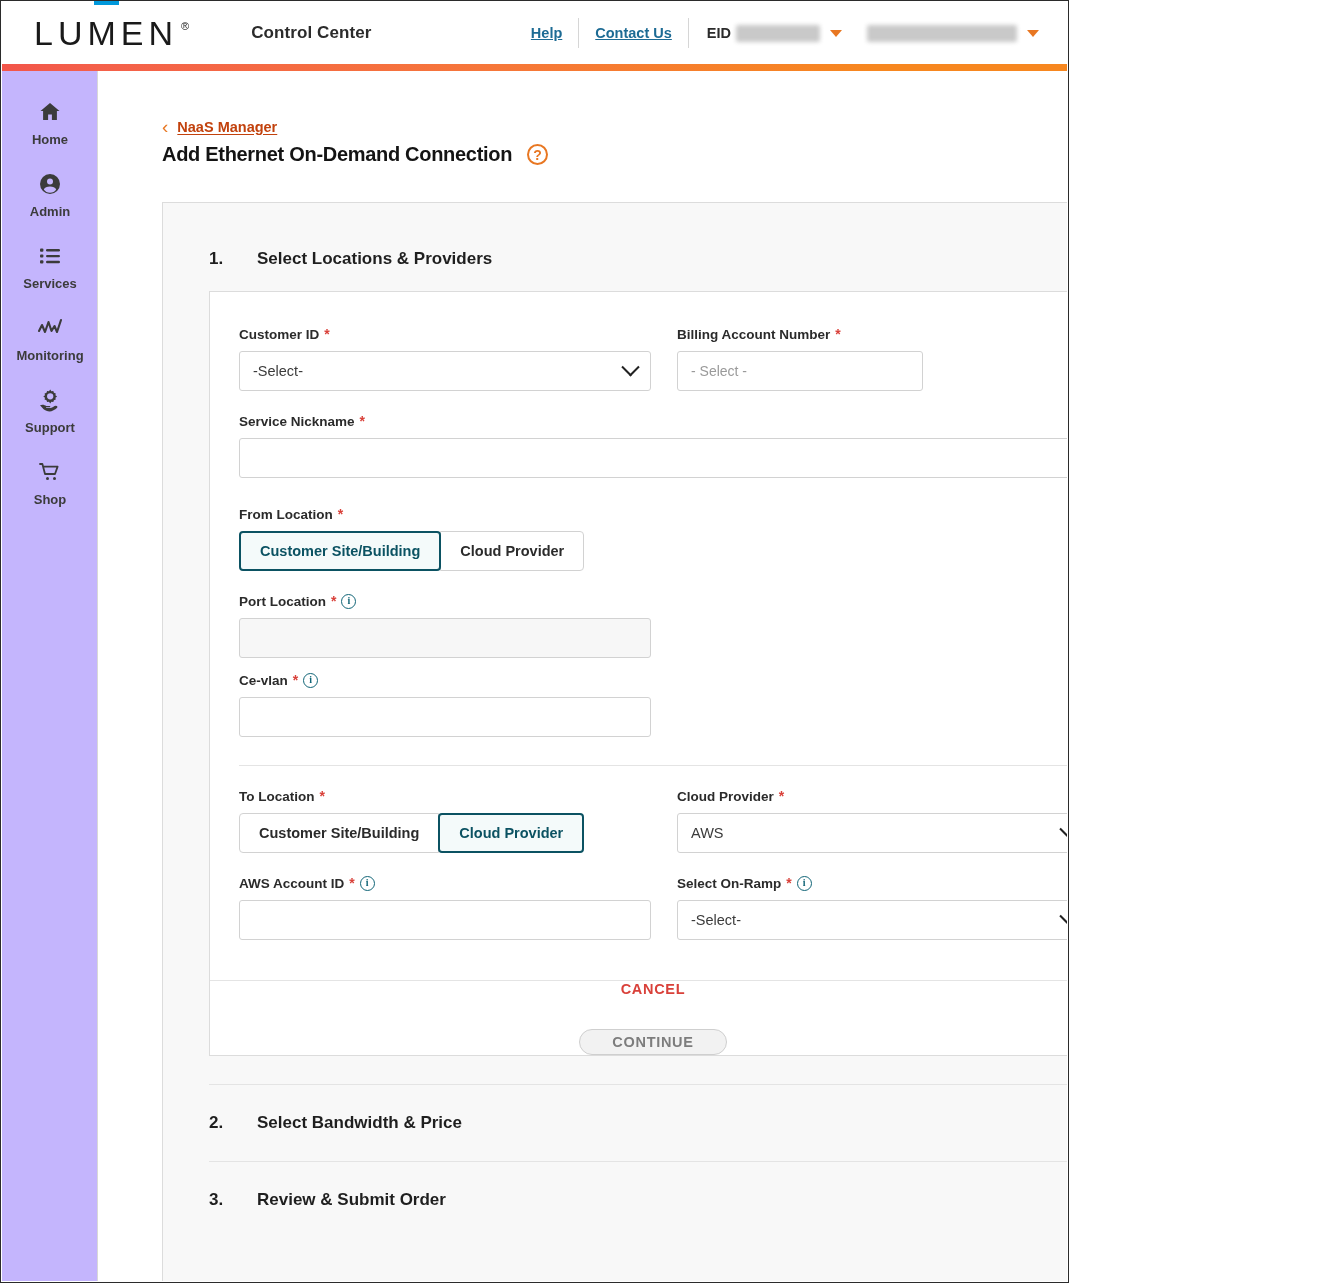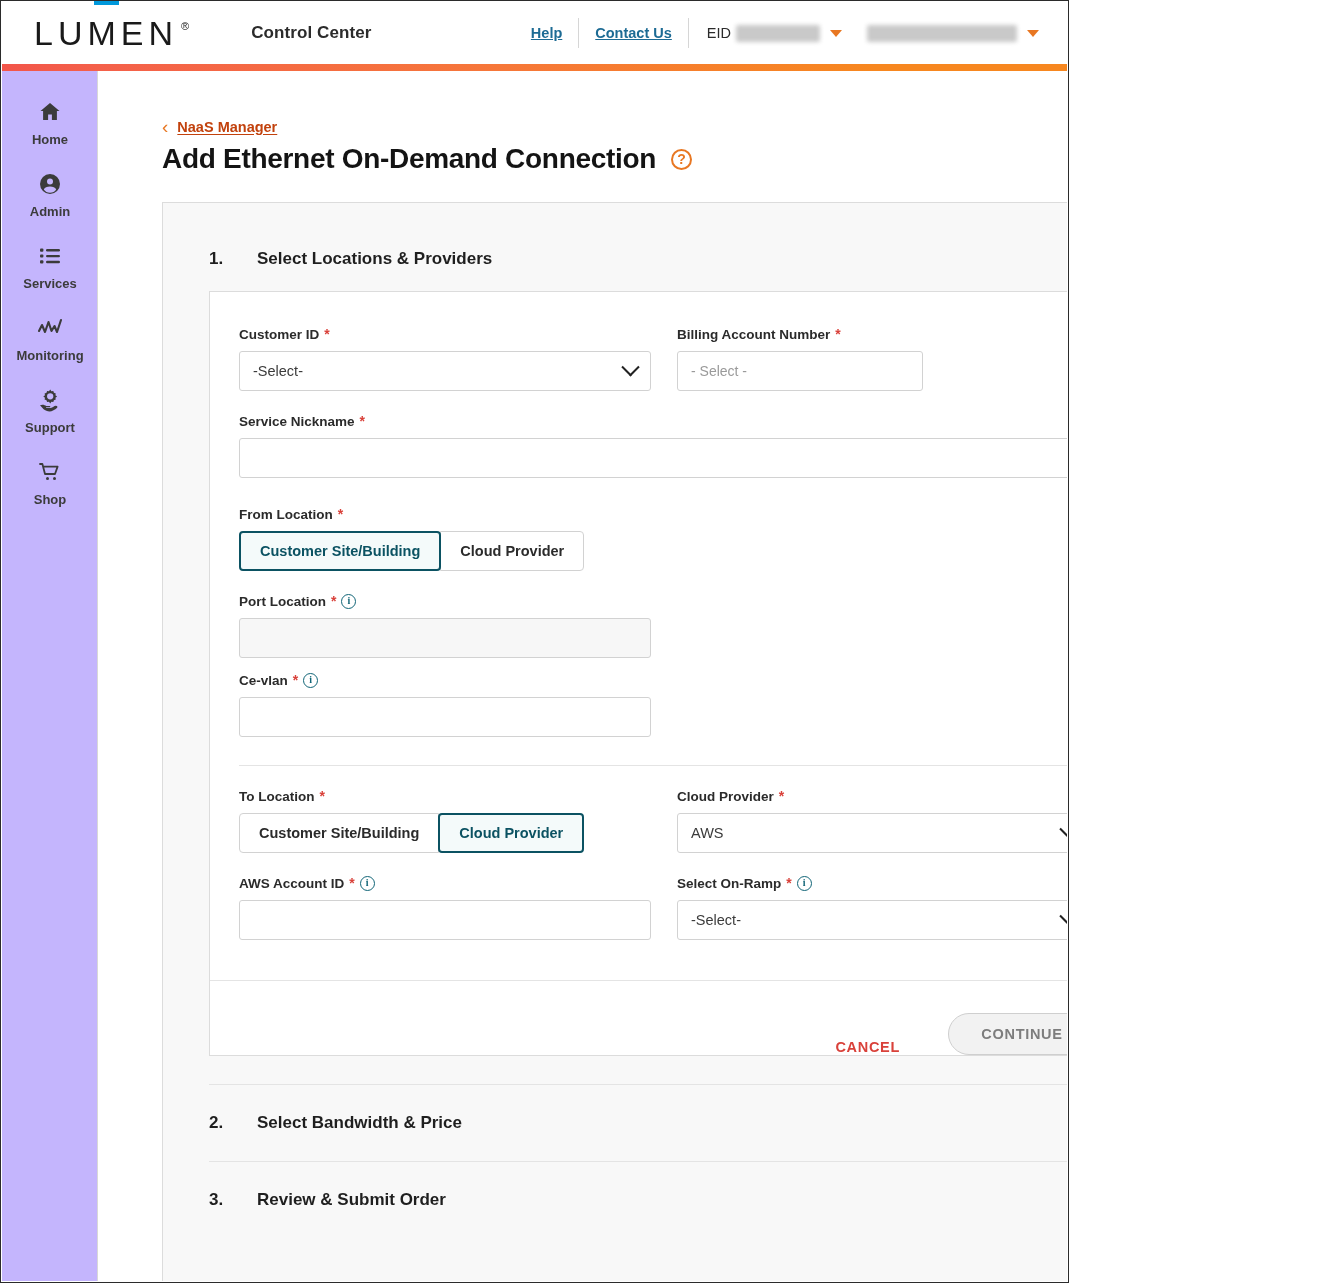--- a/index.html
+++ b/index.html
@@ -41,21 +41,21 @@
   .top-right {
     margin-left: auto; margin-right: 18px;
     display: flex; align-items: center; height: 34px;
   }
   .top-link {
     font-size: 14.5px; font-weight: bold; color: #1d6b94;
     text-decoration: underline; padding: 0 16px; cursor: pointer;
   }
   .vdiv { width: 1px; height: 30px; background: #d6d6d6; }
   .eid-group { display: flex; align-items: center; padding-left: 18px; }
-  .eid-label { font-size: 14.5px; font-weight: normal; color: #2b2b2b; }
+  .eid-label { font-size: 14.5px; font-weight: bold; color: #2b2b2b; }
   .redact {
     height: 17px; background: #c9c9c9; border-radius: 2px;
     margin-left: 5px;
     filter: blur(2.2px);
   }
   .redact.r1 { width: 84px; }
   .redact.r2 { width: 150px; }
   .chev-orange {
     margin: 0 10px 0 10px; width: 0; height: 0;
     border-left: 6px solid transparent; border-right: 6px solid transparent;
@@ -97,21 +97,21 @@
   .bc-text {
     font-size: 14.5px; color: #c2410c; text-decoration: underline;
     text-underline-offset: 2px;
     font-weight: bold;
   }
   .page-title-row {
     position: absolute; top: 72px; left: 64px;
     display: flex; align-items: center; gap: 15px;
   }
   .page-title {
-    font-size: 28px; font-weight: bold; color: #141414; letter-spacing: -0.3px;
+    font-size: 20px; font-weight: bold; color: #141414; letter-spacing: -0.3px;
   }
   .help-circle {
     width: 21px; height: 21px; border: 2px solid #e87722; border-radius: 50%;
     display: flex; align-items: center; justify-content: center;
     font-size: 14px; font-weight: bold; color: #e87722; cursor: pointer;
     line-height: 1;
   }
 
   .card {
     position: absolute; top: 131px; left: 64px; width: 1006px; bottom: -36px;
@@ -176,22 +176,22 @@
   .seg:first-child { border-radius: 4px 0 0 4px; }
   .seg:last-child { border-radius: 0 4px 4px 0; margin-left: -1px; }
   .seg.active {
     border: 2px solid #0b5262; color: #0b5262; background: #f4fafa;
     border-radius: 4px; z-index: 2; position: relative;
   }
 
   .divider { height: 1px; background: #e4e4e4; margin: 28px 0 0 0; }
   .panel-footer-div { height: 1px; background: #e4e4e4; }
   .panel-footer {
-    height: 74px; display: flex; align-items: flex-end; justify-content: flex-end;
-    padding-right: 24px; gap: 48px;
+    height: 74px; display: flex; align-items: center; justify-content: flex-end;
+    padding-right: 24px; gap: 32px; flex-direction: column;
   }
   .cancel-btn {
     font-size: 14.5px; font-weight: bold; color: #d9413a; letter-spacing: 0.7px;
     cursor: pointer; background: none; border: none;
     font-family: "Liberation Sans", sans-serif;
   }
   .continue-btn {
     width: 148px; height: 42px; border-radius: 21px;
     border: 1px solid #cfcfcf; background: #f2f2f2;
     font-size: 14.5px; font-weight: bold; color: #7d7d7d; letter-spacing: 0.7px;

